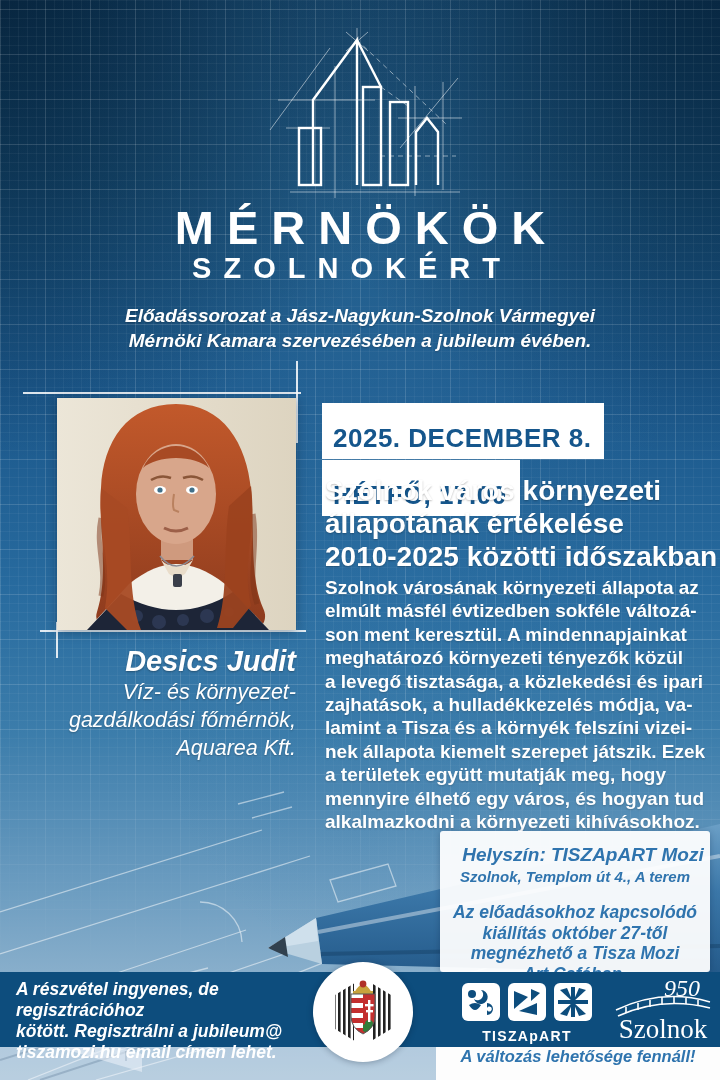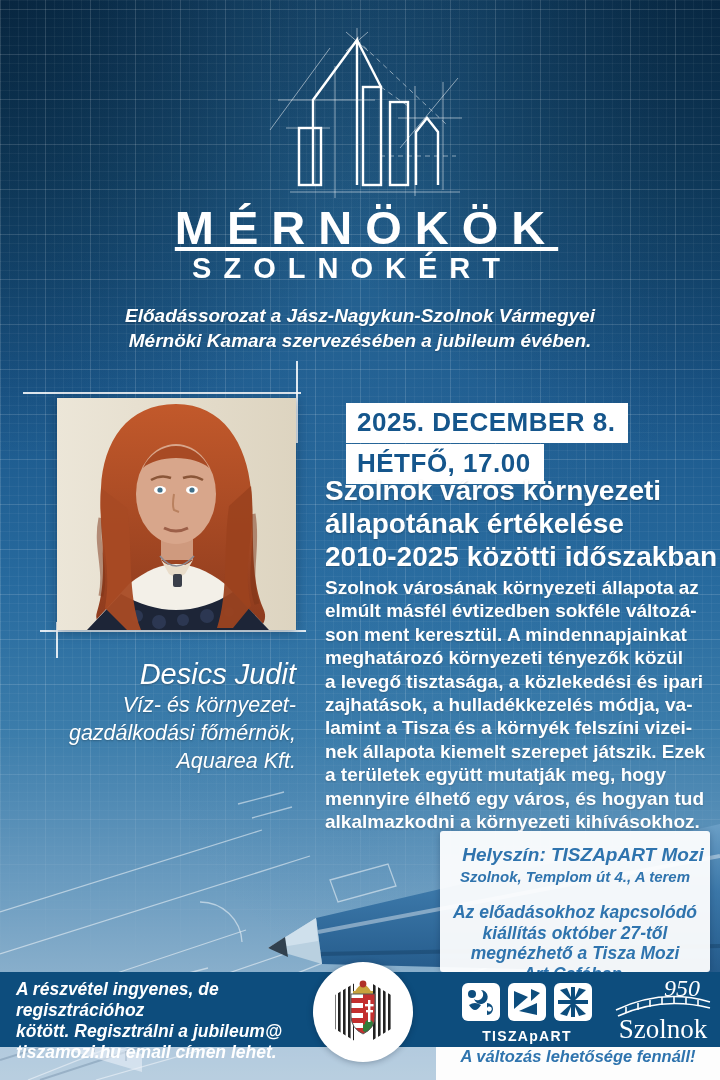--- a/index.html
+++ b/index.html
@@ -21,40 +21,40 @@
       repeating-linear-gradient(90deg, rgba(255,255,255,.10) 0 1px, transparent 1px 45px),
       repeating-linear-gradient(0deg, rgba(255,255,255,.045) 0 1px, transparent 1px 9px),
       repeating-linear-gradient(90deg, rgba(255,255,255,.045) 0 1px, transparent 1px 9px);
     -webkit-mask:linear-gradient(180deg,#000 70%,transparent 97%);
             mask:linear-gradient(180deg,#000 70%,transparent 97%);
   }
   .crossmark{position:absolute;background:rgba(255,255,255,.85);}
   
   #logo-svg{position:absolute;left:250px;top:26px;}
   #brand-title{position:absolute;left:0;top:200px;width:720px;text-align:center;
-    color:#fff;font-size:47px;font-weight:bold;letter-spacing:13px;text-indent:13px;text-decoration:underline;}
+    color:#fff;font-size:47px;font-weight:bold;letter-spacing:13px;text-indent:13px;}
   #brand-sub{position:absolute;left:0;top:252px;width:692px;text-align:center;
     color:#fff;font-size:29px;font-weight:bold;letter-spacing:12px;text-indent:12px;}
   #series-sub{position:absolute;left:0;top:303px;width:720px;text-align:center;
     color:#fff;font-size:19px;font-weight:bold;font-style:italic;line-height:25px;white-space:pre-line;
     text-shadow:0 1px 2px rgba(0,0,0,.25);}
   
   #photo{position:absolute;left:57px;top:398px;width:239px;height:232px;overflow:hidden;
     box-shadow:0 2px 10px rgba(0,20,40,.35);}
   
   .badge{display:table;background:#fff;color:#15568c;font-weight:bold;font-size:26px;
-    padding:4px 13px 5px 11px;letter-spacing:.5px;margin-left:24px;}
+    padding:20px 13px 5px 11px;letter-spacing:.5px;}
   #badges{position:absolute;left:322px;top:403px;}
   #talk-title{position:absolute;left:325px;top:474px;width:400px;color:#fff;
     font-size:28px;font-weight:bold;line-height:33px;white-space:pre-line;text-shadow:0 1px 2px rgba(0,0,0,.25);}
   #talk-desc{position:absolute;left:325px;top:576px;width:400px;color:#fff;
     font-size:19px;font-weight:600;line-height:23.4px;white-space:pre-line;text-shadow:0 1px 2px rgba(0,0,0,.2);}
   
   #speaker{position:absolute;left:0px;top:645px;width:296px;text-align:right;color:#fff;}
-  #speaker-name{font-size:29px;font-weight:normal;font-style:italic;text-shadow:0 1px 2px rgba(0,0,0,.3);margin-top:13px;}
+  #speaker-name{font-size:29px;font-weight:bold;font-style:italic;text-shadow:0 1px 2px rgba(0,0,0,.3);}
   #speaker-role{font-size:21.5px;font-style:italic;line-height:28px;white-space:pre-line;
     text-shadow:0 1px 2px rgba(0,0,0,.25);}
   
   #venue{position:absolute;left:440px;top:831px;width:270px;height:141px;
     background:rgba(255,255,255,.94);border-radius:3px;text-align:center;color:#2f74ae;
     box-shadow:0 1px 6px rgba(0,25,50,.25);}
   #venue-heading{margin-top:13px;font-size:19px;font-weight:bold;font-style:italic;padding-left:16px;}
   #venue-address{margin-top:2px;font-size:15px;font-weight:bold;font-style:italic;}
   #venue-exh{margin-top:17px;font-size:17.5px;font-weight:bold;font-style:italic;line-height:20.5px;white-space:pre-line;}
   

